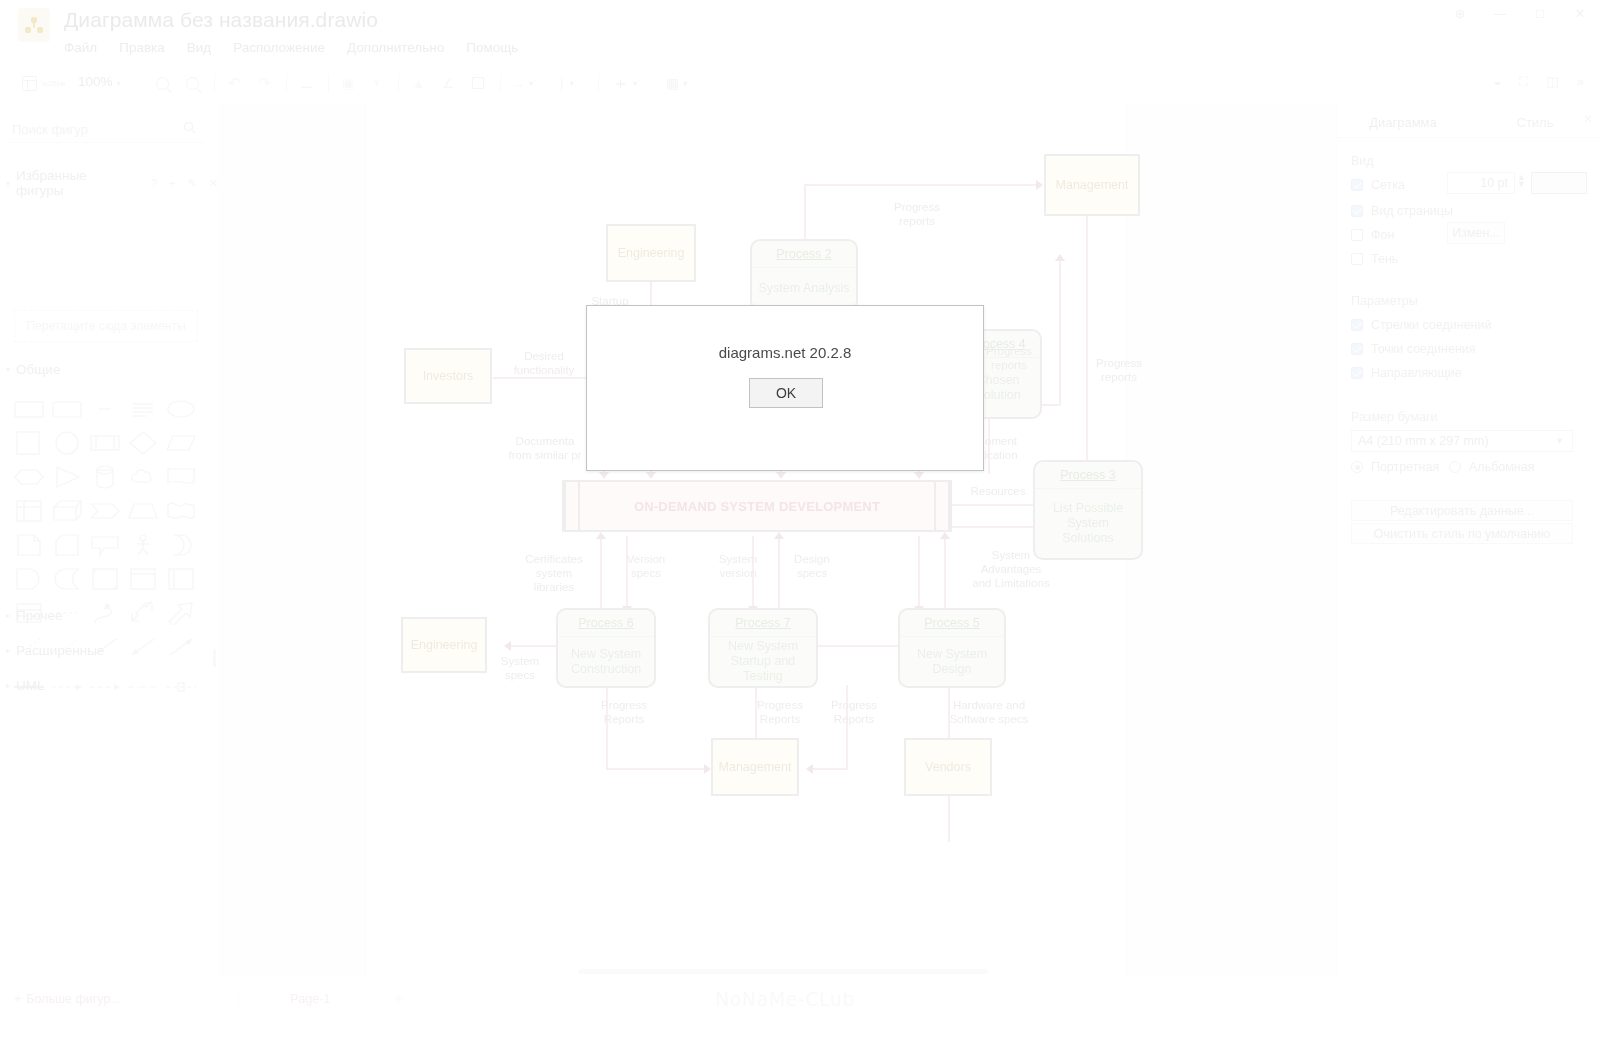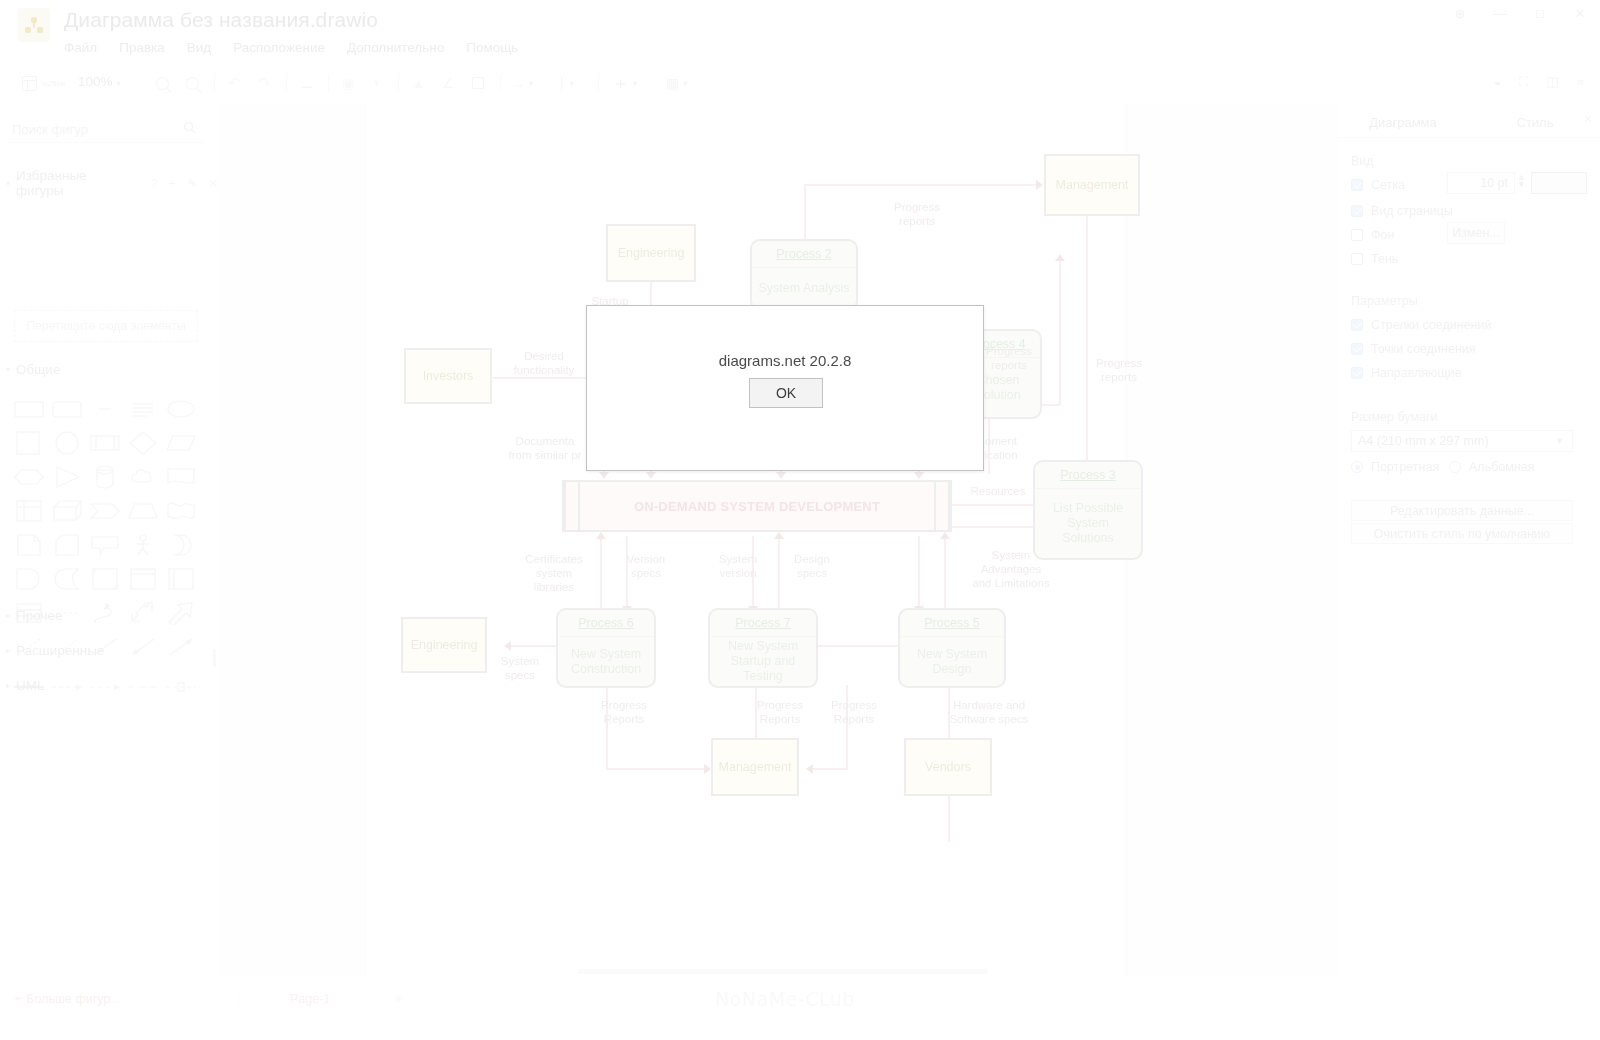--- a/index.html
+++ b/index.html
@@ -99,21 +99,21 @@
   
   .statusbar{position:absolute;left:0;top:976px;width:1600px;height:64px;background:#fff;}
   .sb-more{position:absolute;left:14px;top:16px;font-size:12.5px;color:#e8d3d3;display:flex;align-items:center;gap:5px;}
   .sb-dots{position:absolute;left:232px;top:14px;font-size:13px;color:#efefef;letter-spacing:1px;}
   .sb-page{position:absolute;left:290px;top:16px;font-size:12.5px;color:#eed6d6;}
   .sb-plus{position:absolute;left:394px;top:13px;font-size:15px;color:#ececec;}
   .watermark{position:absolute;left:715px;top:988px;font-size:19px;color:#ededed;letter-spacing:.5px;font-family:"DejaVu Sans",sans-serif;}
 
   
   .modal{position:absolute;left:586px;top:305px;width:396px;height:164px;background:#ffffff;border:1px solid #c2c2c2;box-shadow:0 1px 3px rgba(0,0,0,.08);}
-  .modal-text{position:absolute;left:0;right:0;top:46px;text-align:center;font-size:15px;color:#4a4a4a;}
+  .modal-text{position:absolute;left:0;right:0;top:38px;text-align:center;font-size:15px;color:#4a4a4a;}
   .modal-ok{position:absolute;left:calc(50% - 36px);top:72px;width:72px;height:28px;border:1px solid #c2c2c2;background:#f3f3f3;display:flex;align-items:center;justify-content:center;font-size:14px;color:#3d3d3d;}
 </style>
 </head>
 <body>
 
 <div id="app">
 
   <div class="titlebar">
     <div class="app-logo">
       <div class="g">

